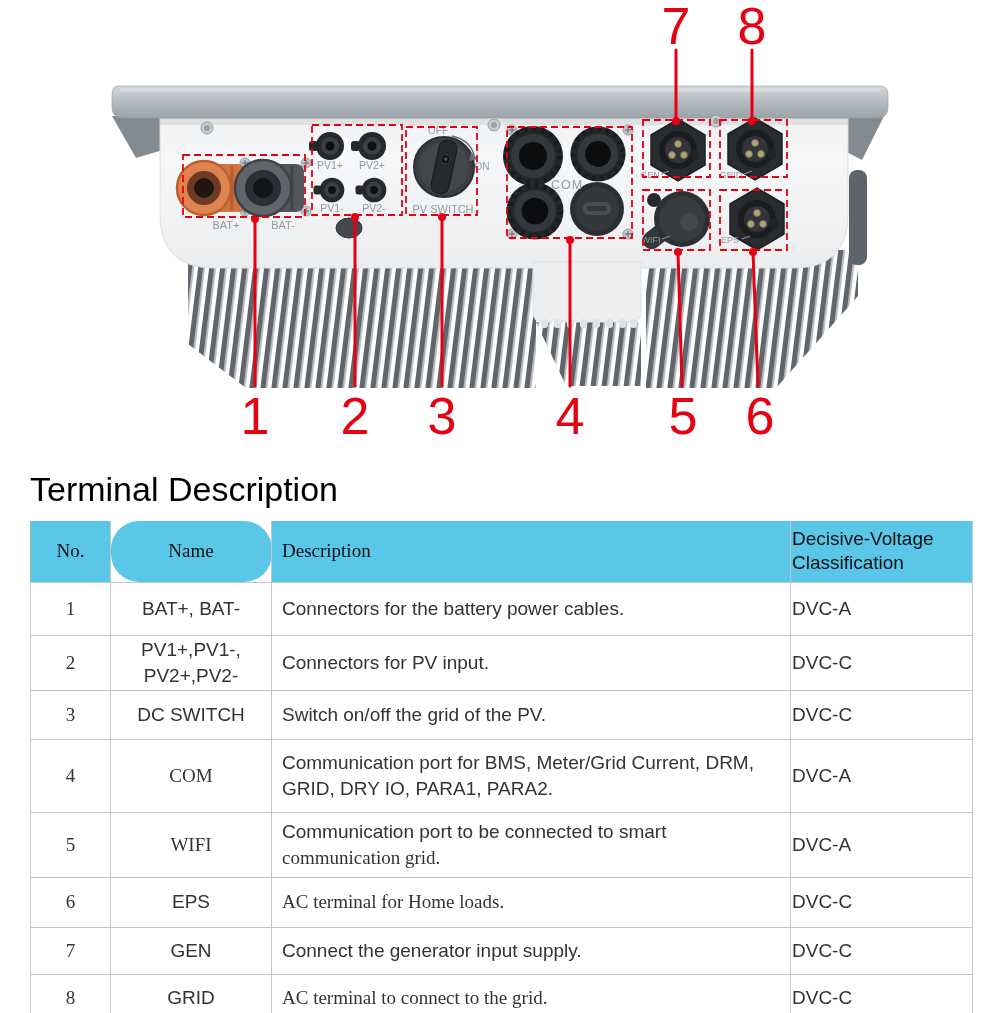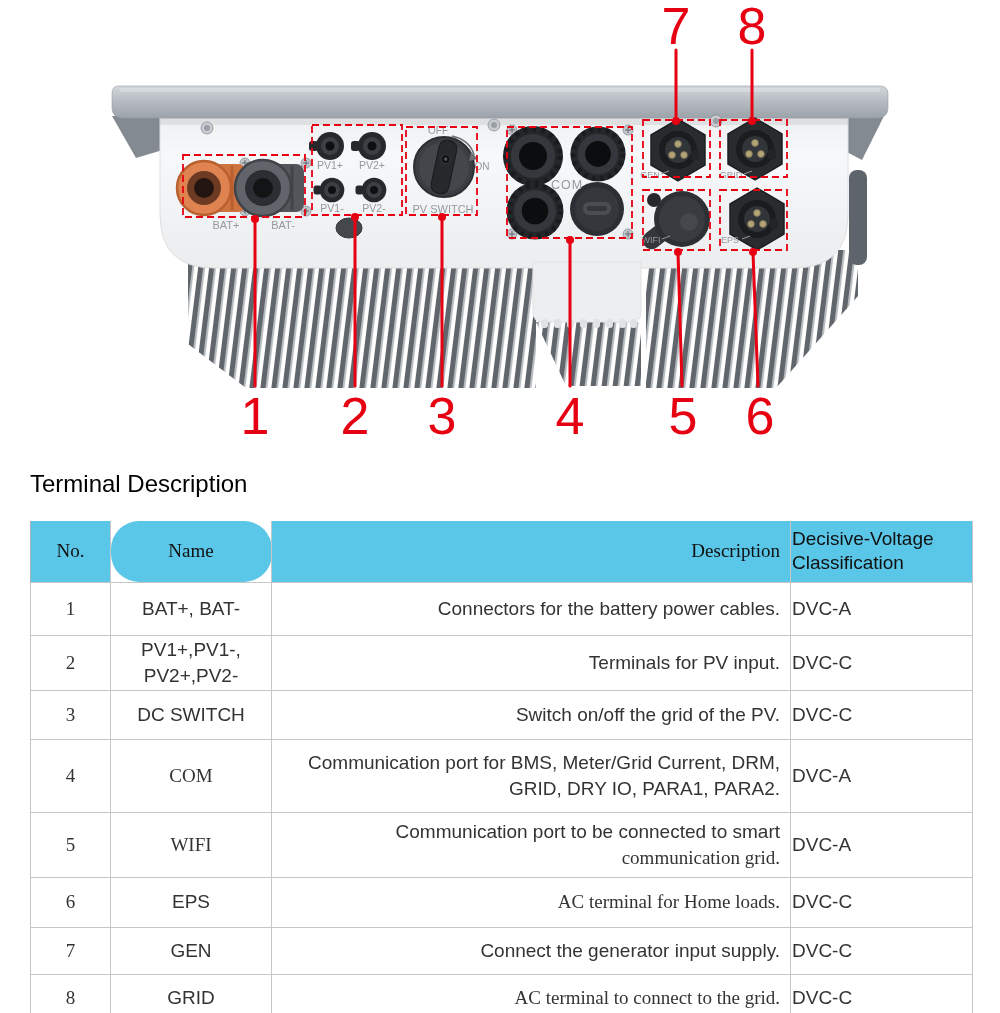--- a/index.html
+++ b/index.html
@@ -7,37 +7,37 @@
     position:relative; width:1000px; height:1013px; background:#ffffff;
     overflow:hidden; font-family:"Liberation Sans","DejaVu Sans",sans-serif;
   }
   .diagram-svg { position:absolute; left:0; top:0; }
 
   .svg-label { font-family:"Liberation Sans","DejaVu Sans",sans-serif; fill:#94999e; }
   .callout-num { font-family:"Liberation Sans","DejaVu Sans",sans-serif; font-size:52px; }
 
   .section-title {
     position:absolute; left:30px; top:470px; margin:0;
-    font-size:24px; font-weight:400; color:#000;
+    font-size:34px; font-weight:400; color:#000;
     font-family:"Liberation Sans","DejaVu Sans",sans-serif;
   }
 
   .terminal-table {
     position:absolute; left:30px; top:521px; width:942px;
     border-collapse:collapse; table-layout:fixed;
     font-size:19px; color:#333;
   }
   .terminal-table th, .terminal-table td { border:1px solid #c6c6c6; vertical-align:middle; }
   .terminal-table thead th {
     background:#5ac6e8; border-top:none; font-weight:400; color:#111;
   }
   .terminal-table thead th:first-child { border-left-color:#aeb3b6; }
   .th-no, .c-no { text-align:center; }
   .th-name, .c-name { text-align:center;border-radius:28px; }
-  .th-desc, .c-desc { text-align:right; padding:6px 10px 6px 10px; }
+  .th-desc, .c-desc { text-align:left; padding:6px 10px 6px 10px; }
   .th-dvc, .c-dvc { text-align:left; padding-right:6px; }
   .serif { font-family:"Liberation Serif","DejaVu Serif",serif; }
   .line { display:block; line-height:26px; }
   .c-desc { line-height:26px; }
   .th-dvc .line { line-height:24px; }
 </style>
 </head>
 <body>
 
 <div class="stage">
@@ -294,21 +294,21 @@
         <td class="c-name">BAT+, BAT-</td>
         <td class="c-desc">Connectors for the battery power cables.</td>
         <td class="c-dvc">DVC-A</td>
       </tr>
       <tr style="height:55px">
         <td class="c-no serif">2</td>
         <td class="c-name">
           <span class="line">PV1+,PV1-,</span>
           <span class="line">PV2+,PV2-</span>
         </td>
-        <td class="c-desc">Terminals for PV input.</td>
+        <td class="c-desc">Connectors for PV input.</td>
         <td class="c-dvc">DVC-C</td>
       </tr>
       <tr style="height:49px">
         <td class="c-no serif">3</td>
         <td class="c-name">DC SWITCH</td>
         <td class="c-desc">Switch on/off the grid of the PV.</td>
         <td class="c-dvc">DVC-C</td>
       </tr>
       <tr style="height:73px">
         <td class="c-no serif">4</td>

